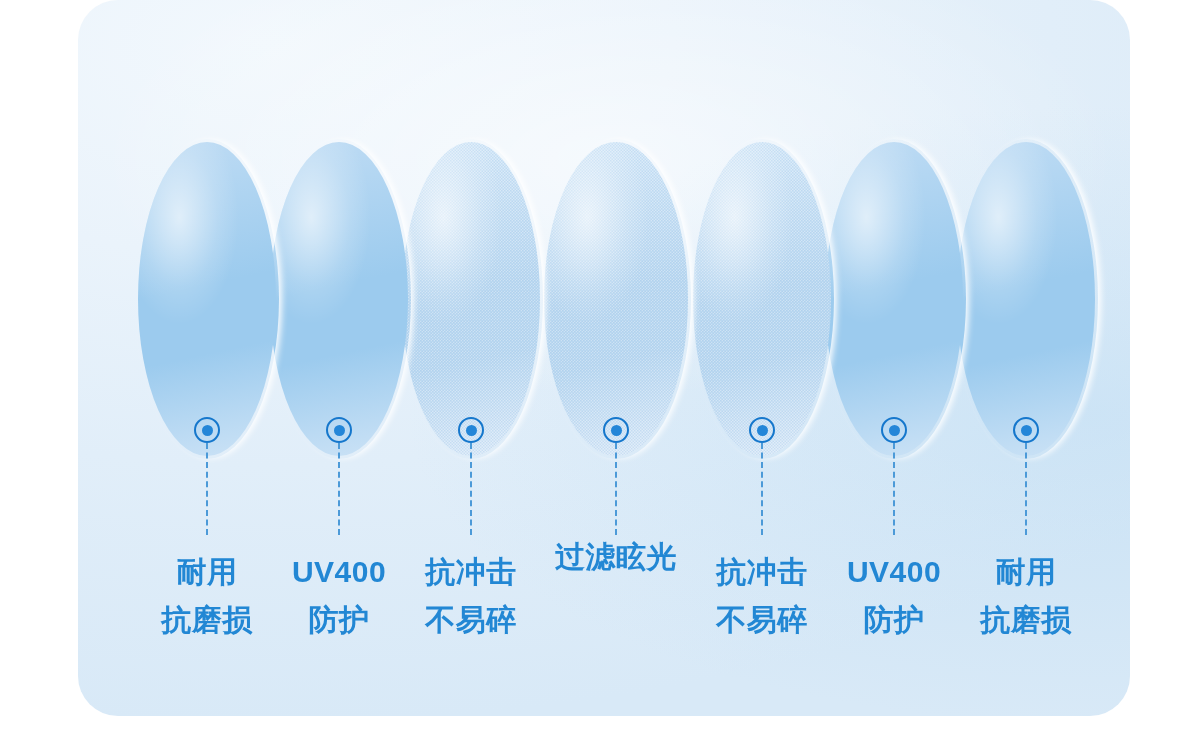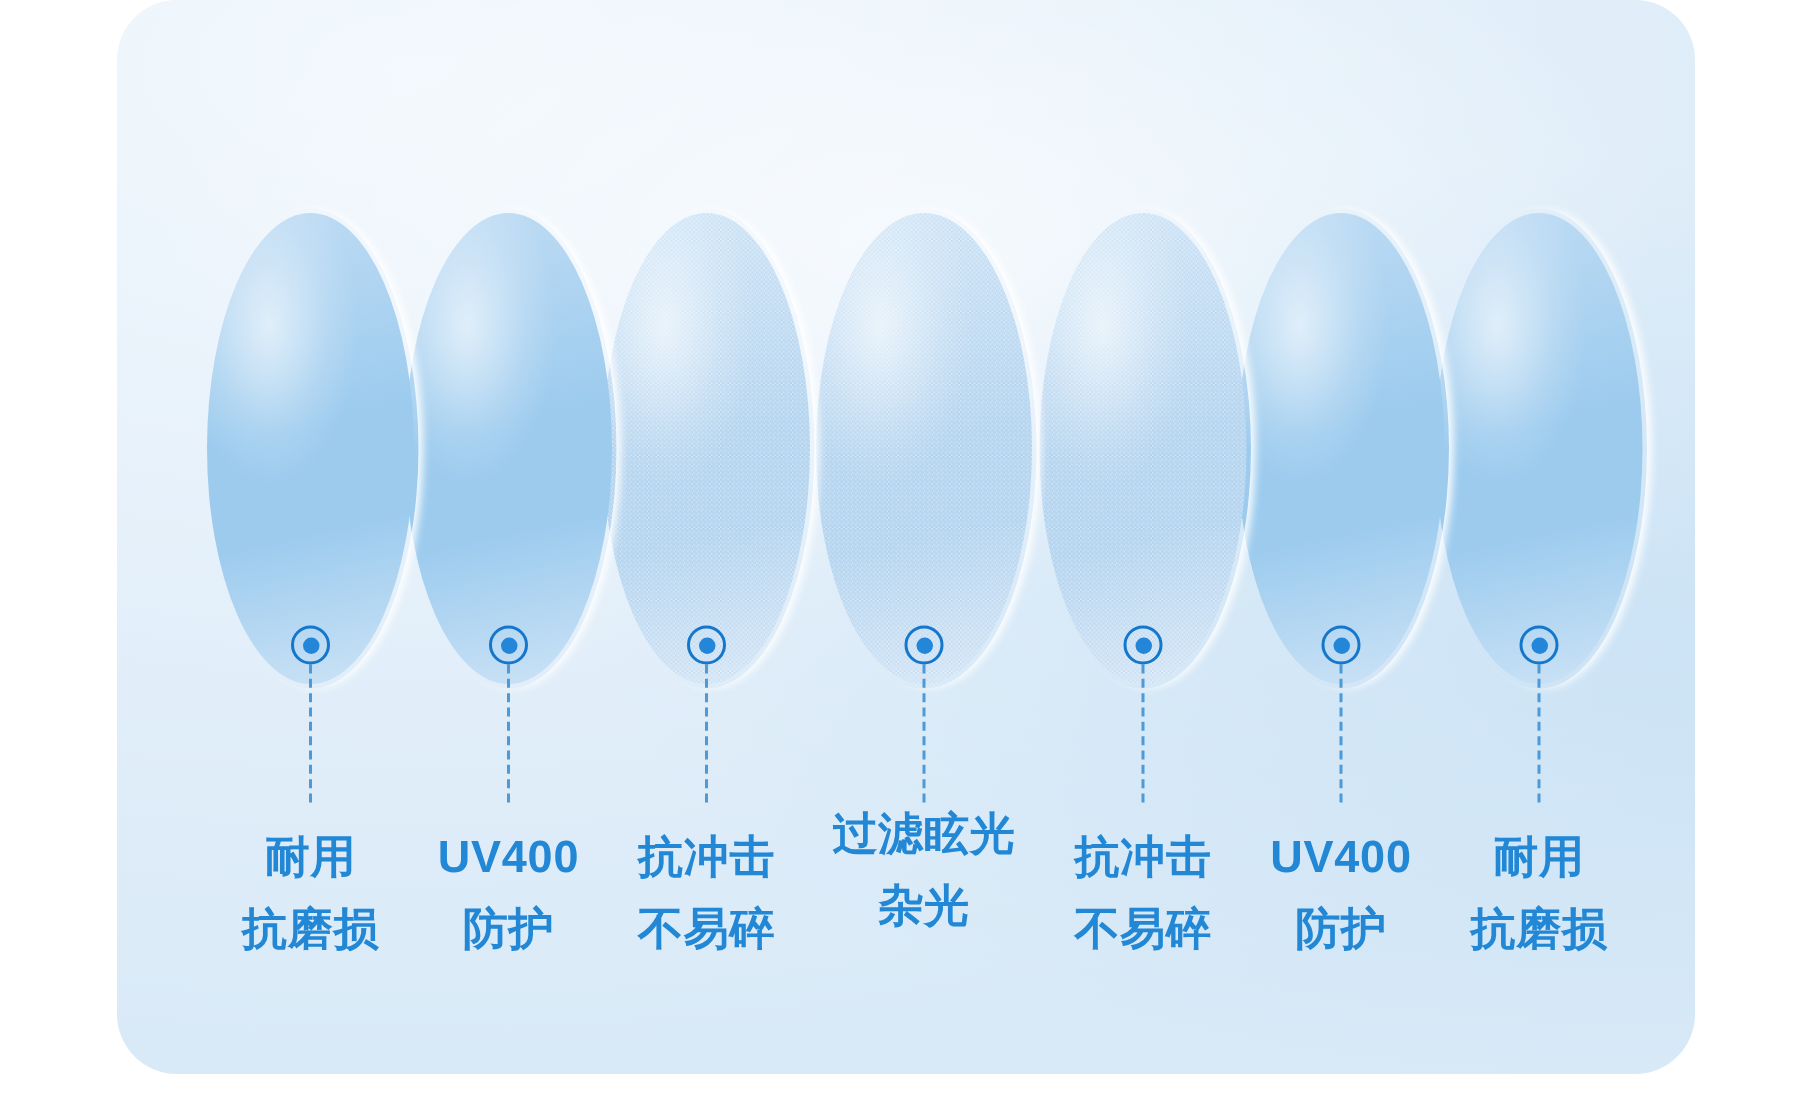--- a/index.html
+++ b/index.html
@@ -205,21 +205,20 @@
         <div class="label" style="left: 369px; top: 548px; color: rgb(34, 135, 212); z-index: 22;">
           <span class="ln">抗冲击</span>
           <span class="ln">不易碎</span>
         </div>
         <div class="leader" style="left: 513px; top: 443px; height: 92px; border-color: rgb(76, 154, 216); z-index: 20;"></div>
         <div class="marker" style="left: 501px; top: 417px; border-color: rgb(21, 119, 204); z-index: 21;">
           <div class="dot" style="background: rgb(36, 134, 216);"></div>
         </div>
         <div class="label" style="left: 514px; top: 533px; color: rgb(34, 135, 212); z-index: 22;">
           <span class="ln">过滤眩光</span>
-          <span class="ln">杂光</span>
         </div>
         <div class="leader" style="left: 659px; top: 443px; height: 92px; border-color: rgb(76, 154, 216); z-index: 20;"></div>
         <div class="marker" style="left: 647px; top: 417px; border-color: rgb(21, 119, 204); z-index: 21;">
           <div class="dot" style="background: rgb(36, 134, 216);"></div>
         </div>
         <div class="label" style="left: 660px; top: 548px; color: rgb(34, 135, 212); z-index: 22;">
           <span class="ln">抗冲击</span>
           <span class="ln">不易碎</span>
         </div>
         <div class="leader" style="left: 791px; top: 443px; height: 92px; border-color: rgb(76, 154, 216); z-index: 20;"></div>

